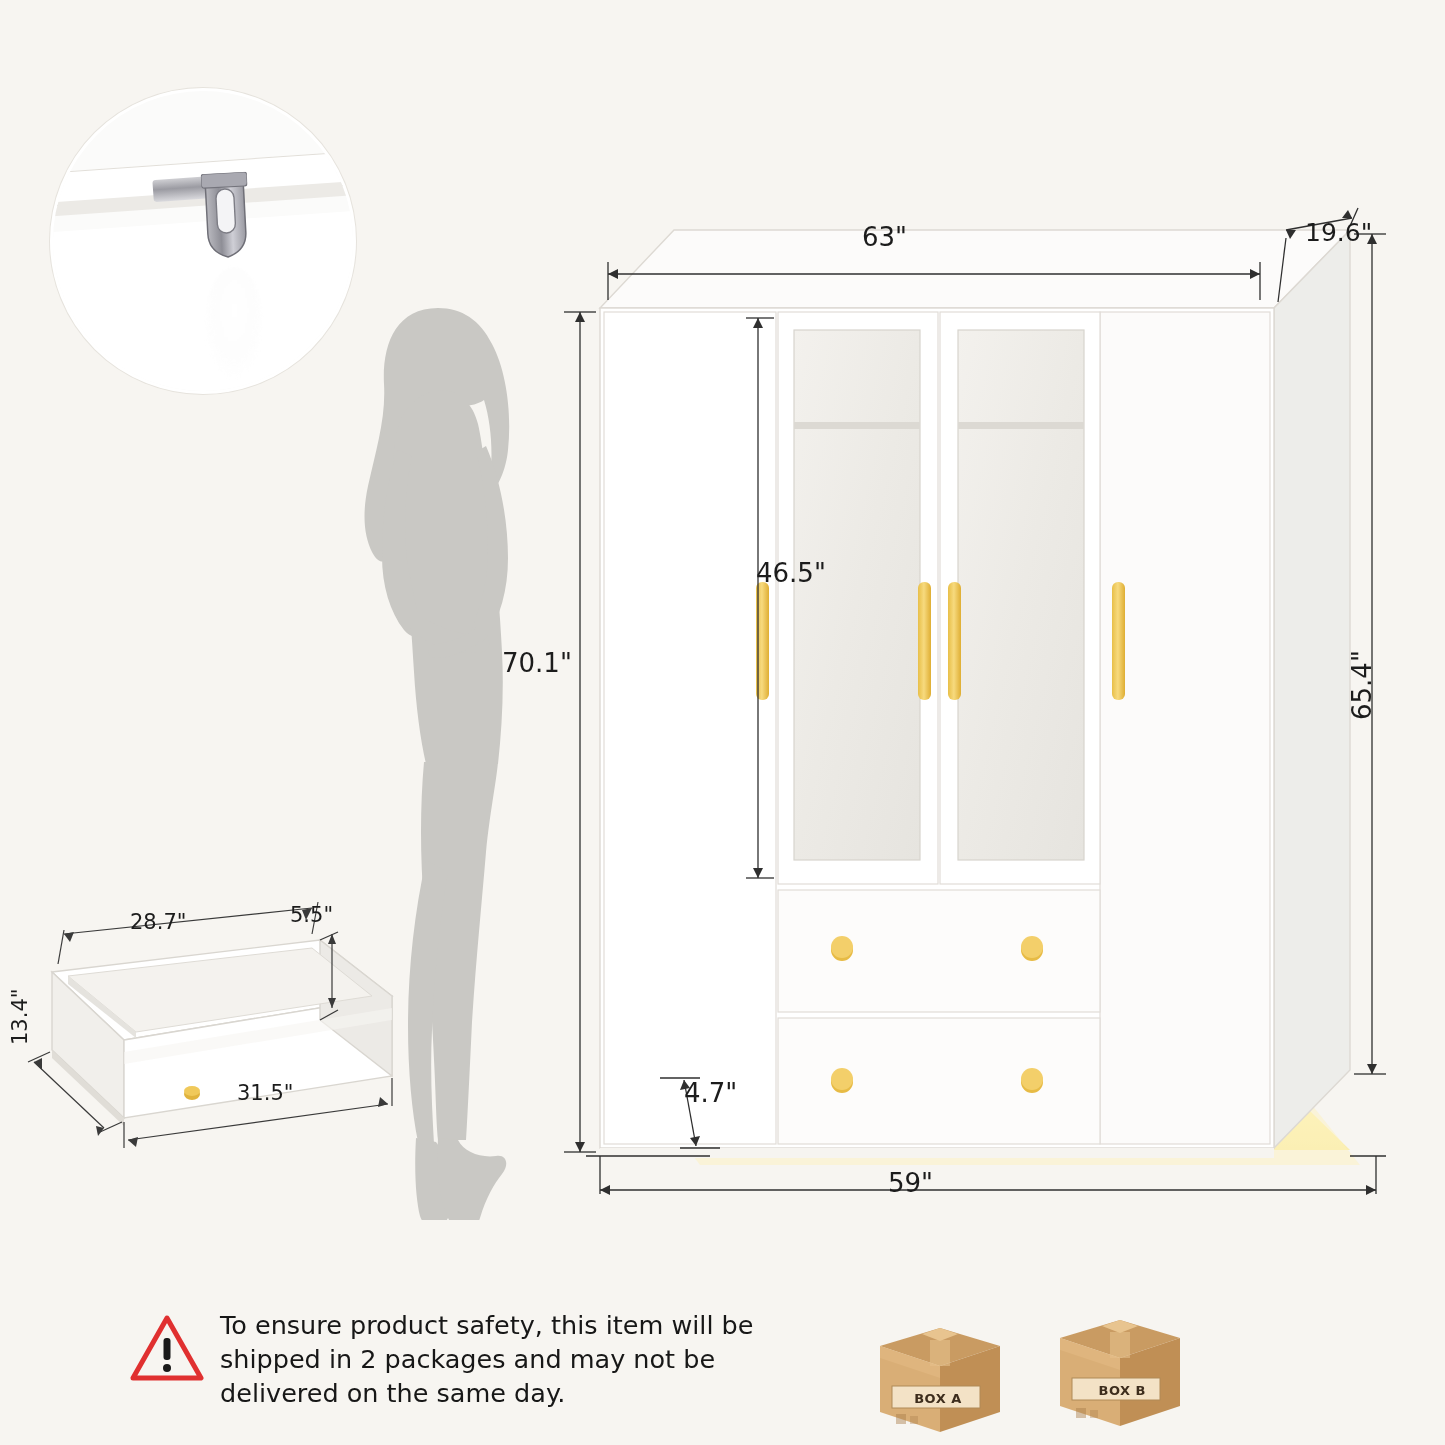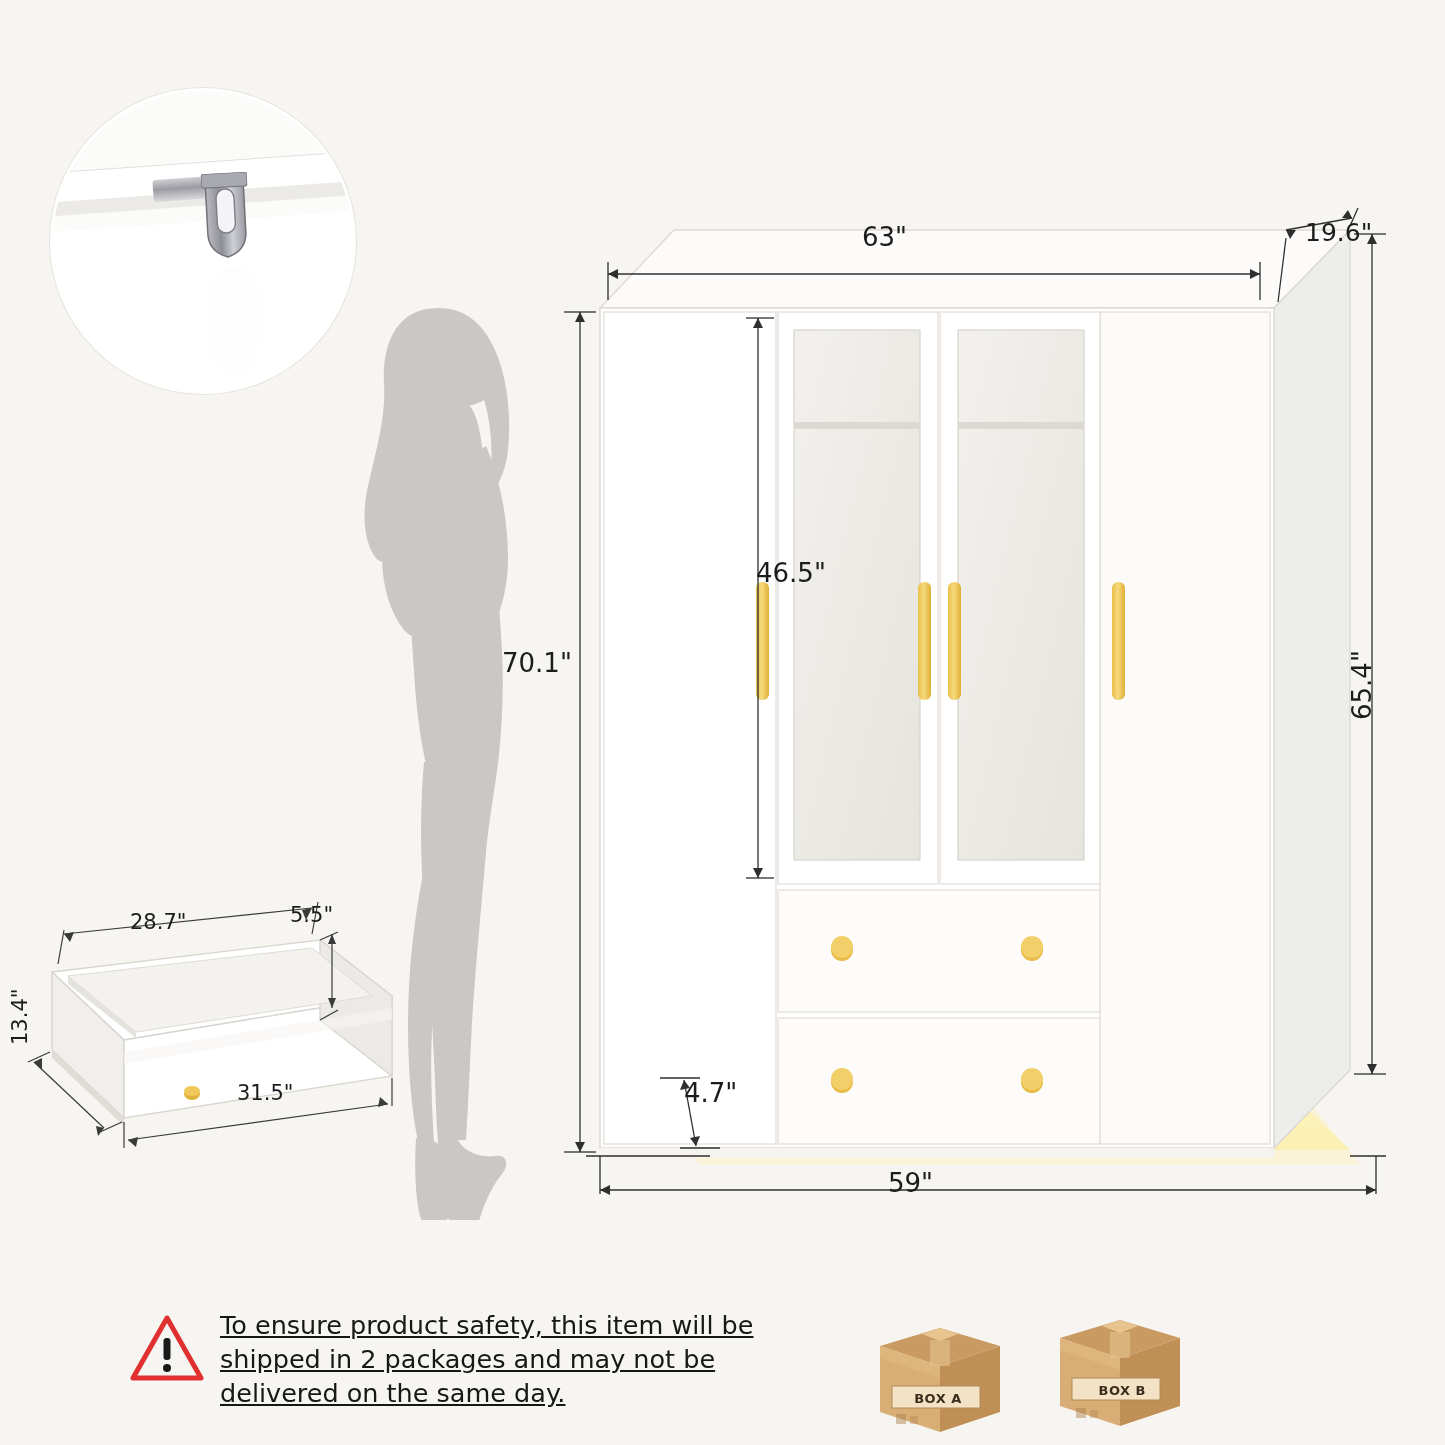--- a/index.html
+++ b/index.html
@@ -135,21 +135,20 @@
   }
   .note-text {
     position: absolute;
     left: 90px;
     top: 8px;
     width: 620px;
     font-size: 25.5px;
     line-height: 34px;
     color: #171717;
     font-family: "DejaVu Sans", sans-serif;
-    text-decoration: underline;
   }
   .warning-icon {
     position: absolute;
     left: 0px;
     top: 14px;
     width: 74px;
     height: 70px;
   }
   .boxes {
     position: absolute;

